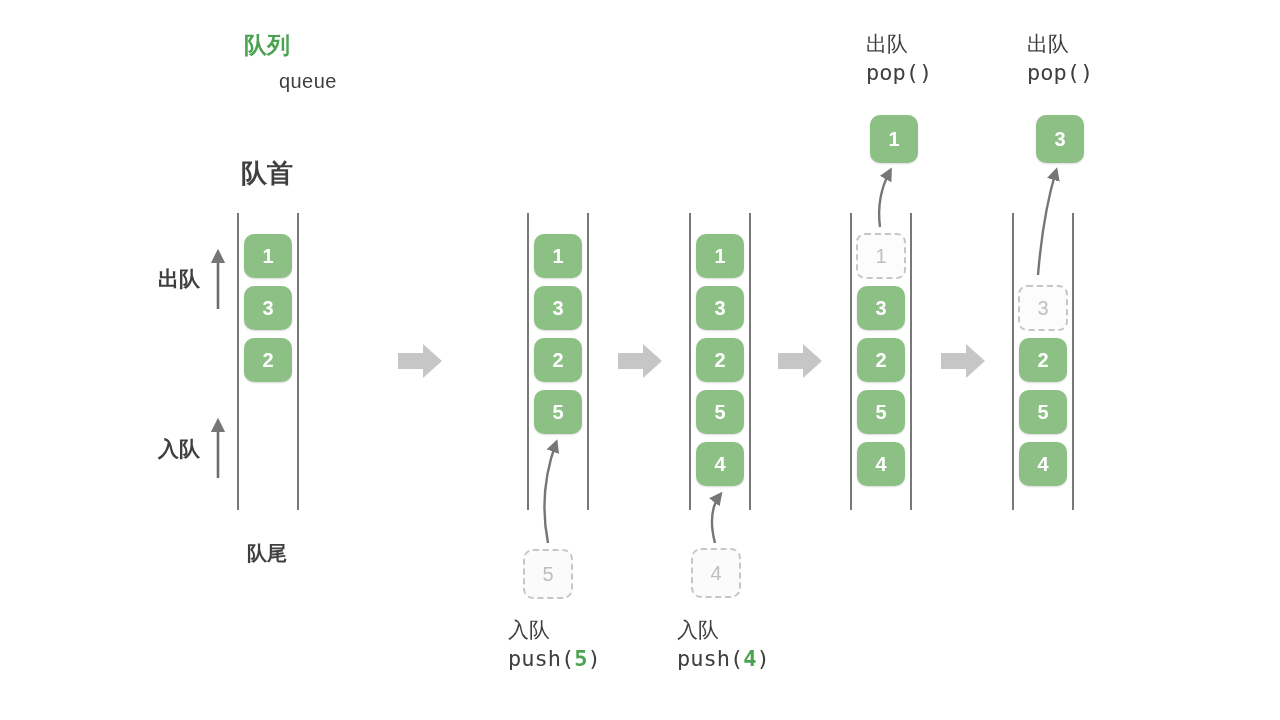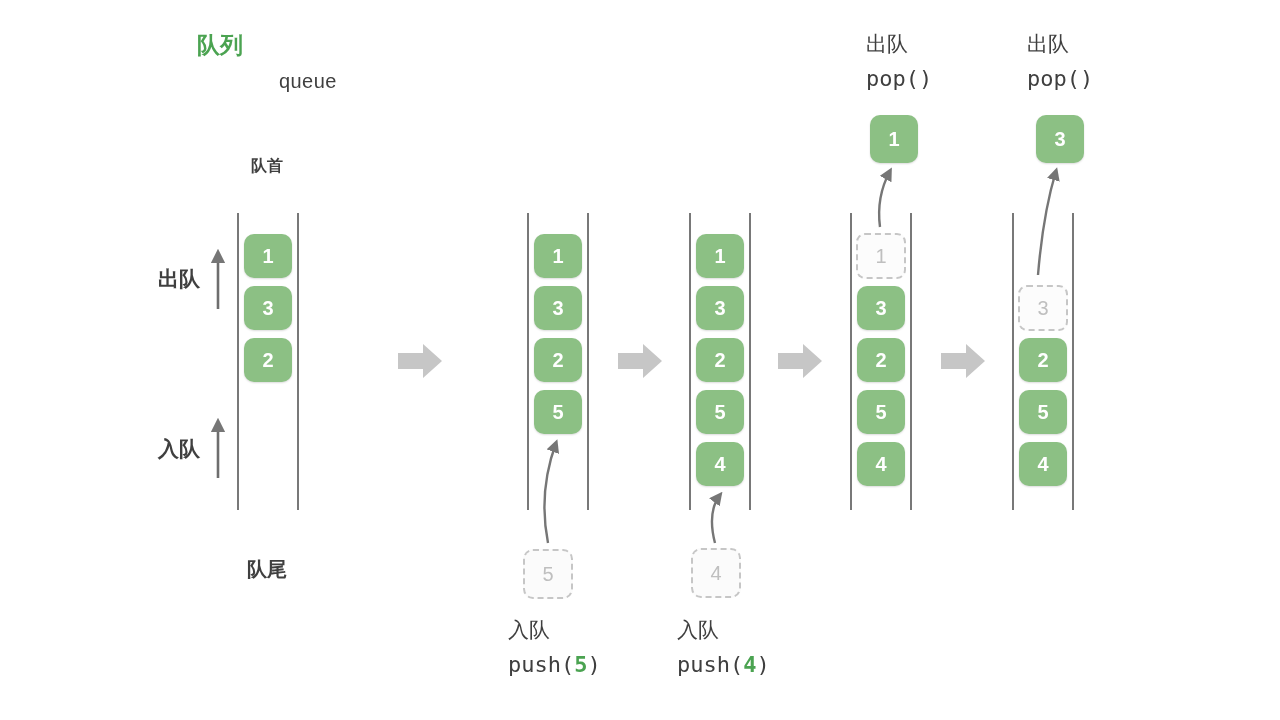--- a/index.html
+++ b/index.html
@@ -8,27 +8,27 @@
     --arrow:#767676; --block:#C6C6C6; --wm:#CBCBCB; --boxtext:#FFFFFF;
   }
   *{box-sizing:border-box; margin:0; padding:0;}
   html,body{background:#ffffff;}
   #canvas{
     position:relative; width:1280px; height:720px; overflow:hidden;
     background:#ffffff; font-family:"Liberation Sans", sans-serif; color:var(--ink);
   }
   .abs{position:absolute;}
   
-  .title-zh{left:197px; top:30px; width:140px; 
+  .title-zh{left:197px; top:30px; width:140px; text-align:center;
     font-size:23px; font-weight:bold; color:var(--accent);}
   .title-en{left:197px; top:70px; width:140px; text-align:right;
     font-size:20px; letter-spacing:.5px; color:var(--ink);}
   .lbl-front{left:197px; top:156px; width:140px; text-align:center;
-    font-size:16px; font-weight:bold;}
-  .lbl-rear{left:197px; top:556px; width:140px; text-align:center;
+    font-size:26px; font-weight:bold;}
+  .lbl-rear{left:197px; top:540px; width:140px; text-align:center;
     font-size:20px; font-weight:bold;}
   .lbl-deq{left:118px; top:265px; width:82px; text-align:right;
     font-size:21px; font-weight:bold;}
   .lbl-enq{left:118px; top:435px; width:82px; text-align:right;
     font-size:21px; font-weight:bold;}
   
   .cell{
     width:48px; height:44px; border-radius:10px; background:var(--green);
     color:var(--boxtext); font-size:20px; font-weight:bold;
     display:flex; align-items:center; justify-content:center;
@@ -46,21 +46,21 @@
     box-shadow:0 1px 2px rgba(0,0,0,.14);
   }
   .inbox{
     width:50px; height:50px; border-radius:10px; background:#fbfbfb;
     border:2px dashed var(--ghost-border); color:var(--ghost-text);
     font-size:20px; display:flex; align-items:center; justify-content:center;
   }
   
   .op .zh{font-size:21px; line-height:27px; color:var(--ink);}
   .op .code{font-family:"DejaVu Sans Mono", monospace; font-size:22px;
-    line-height:30px; margin-top:7px; color:var(--ink); white-space:nowrap;}
+    line-height:30px; margin-top:1px; color:var(--ink); white-space:nowrap;}
   .op .code .arg{color:var(--accent); font-weight:bold;}
   
   .watermark{left:940px; top:676px; width:300px; text-align:right;
     font-family:"DejaVu Sans Mono", monospace; font-size:13.5px; color:var(--wm);}
   #overlay{left:0; top:0; pointer-events:none;}
 </style>
 </head>
 <body>
 
 <div id="canvas">

